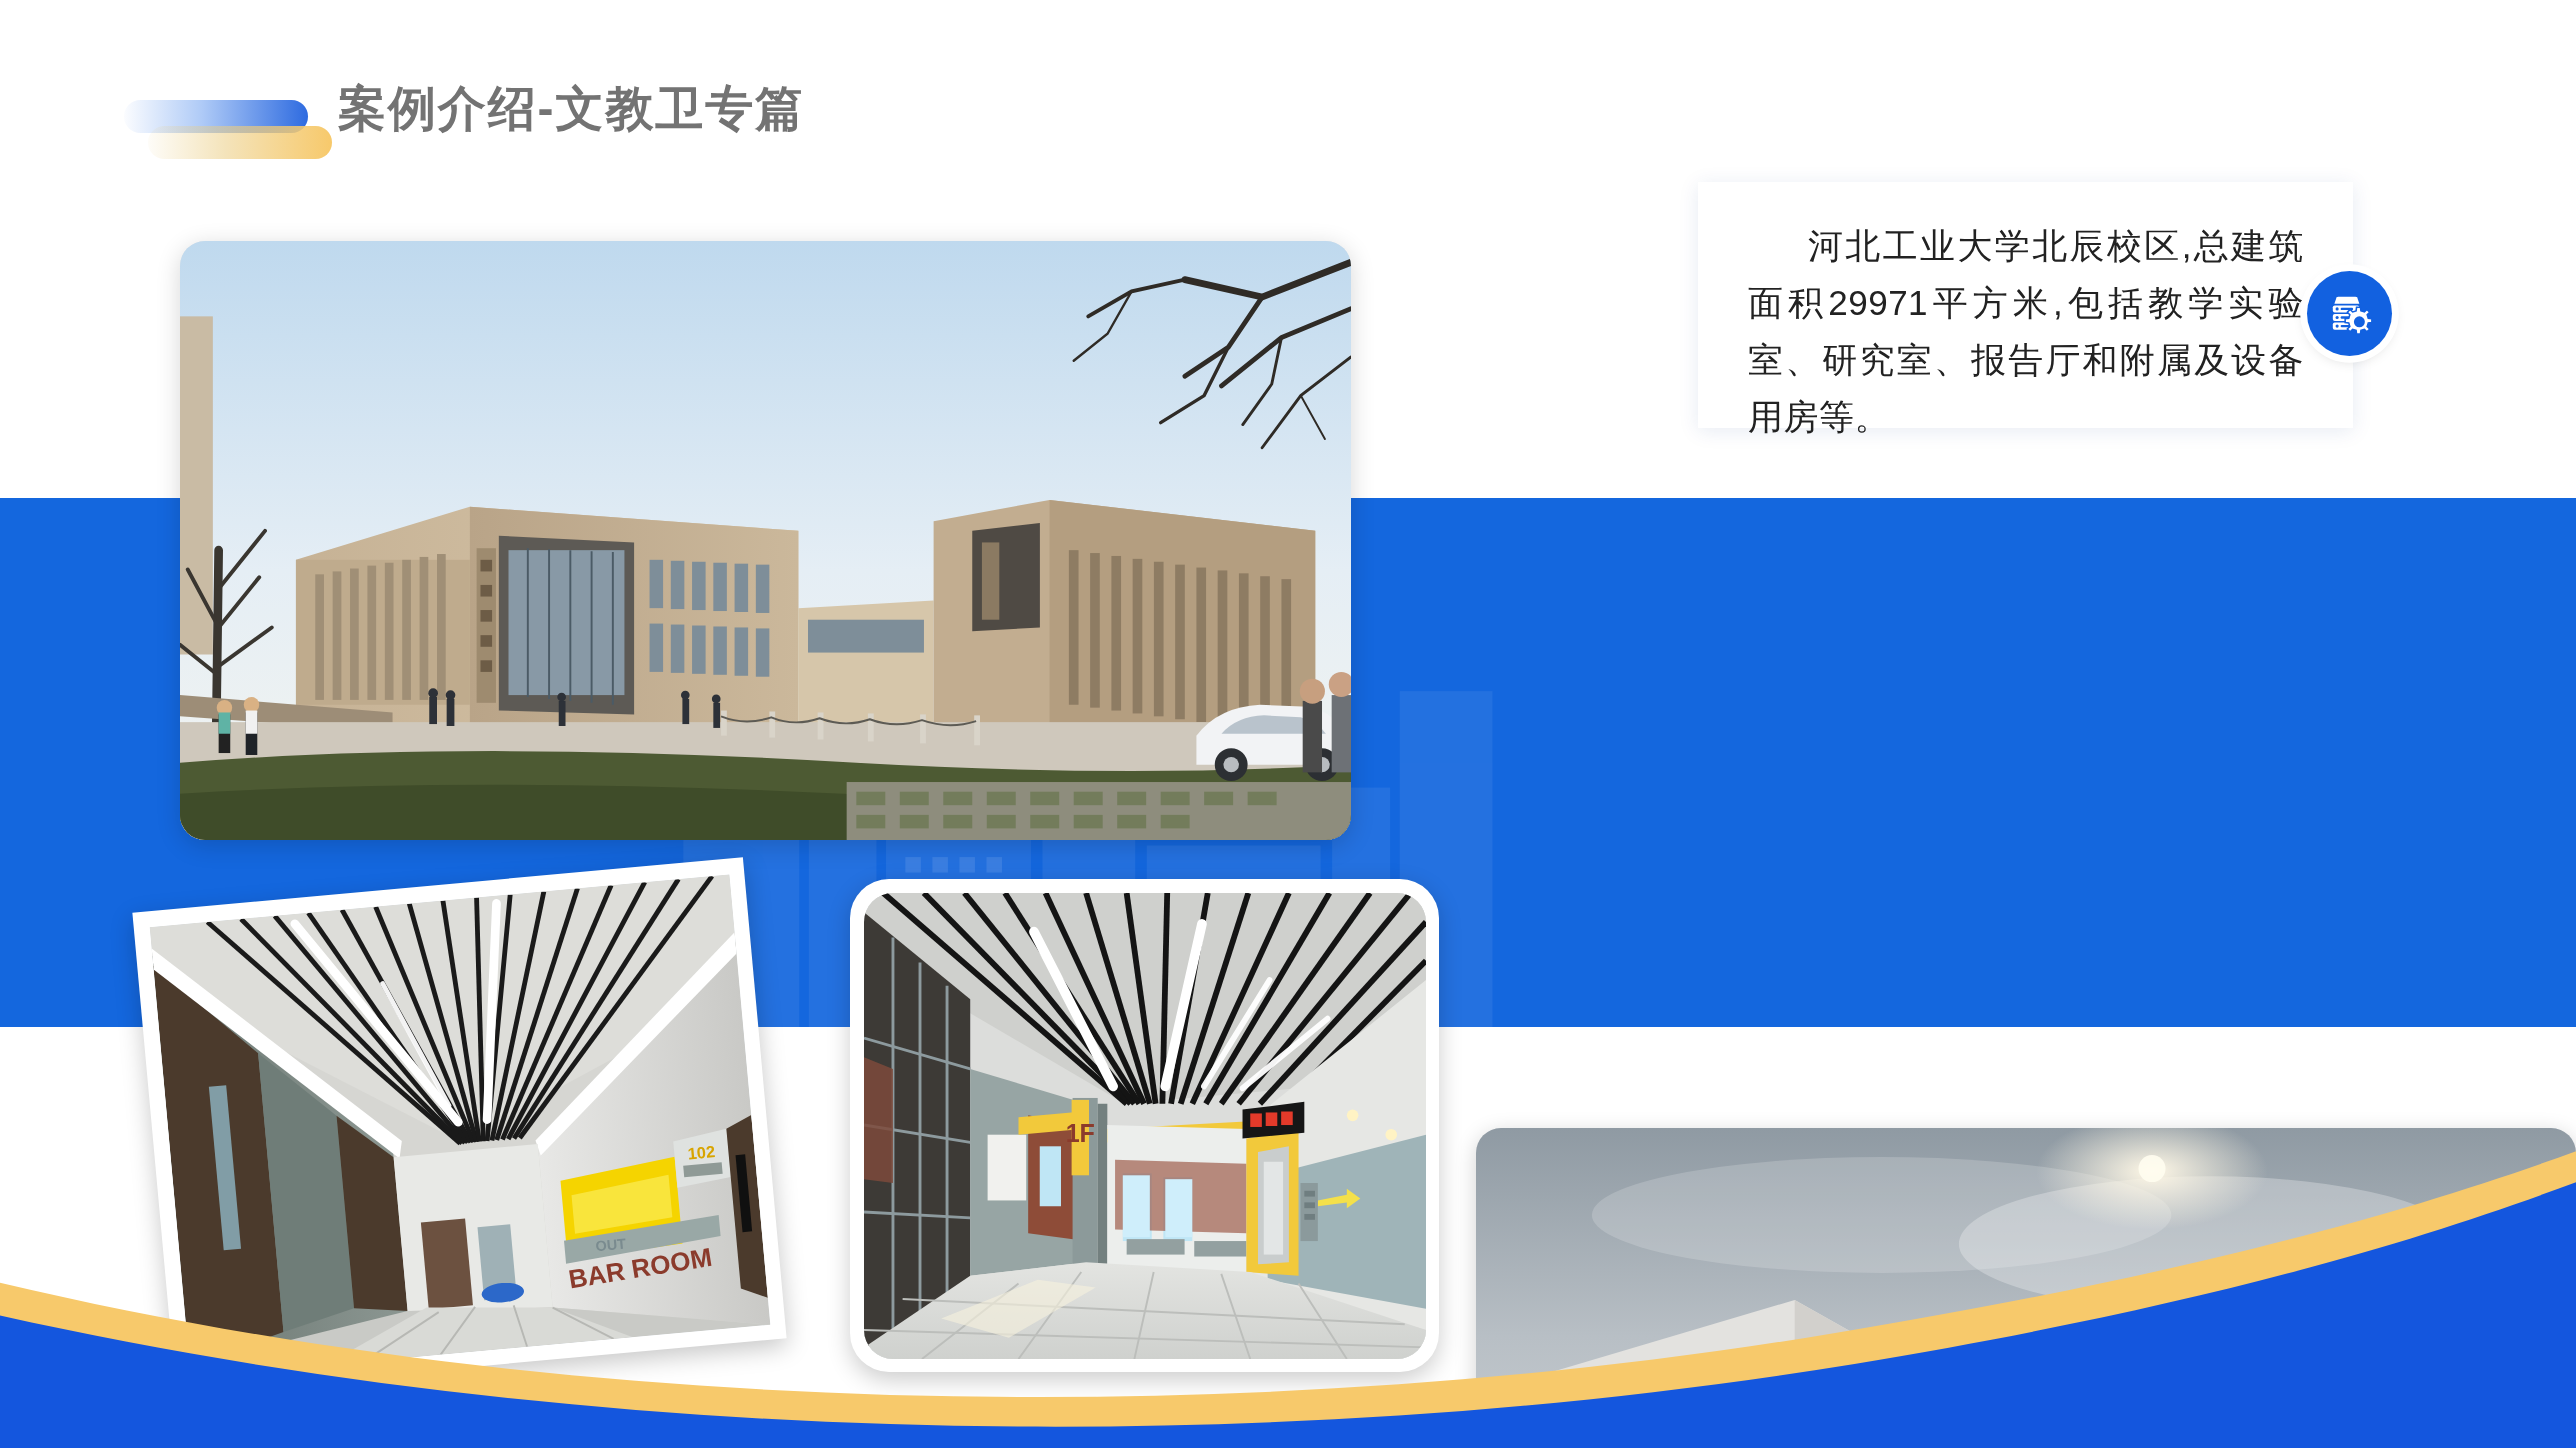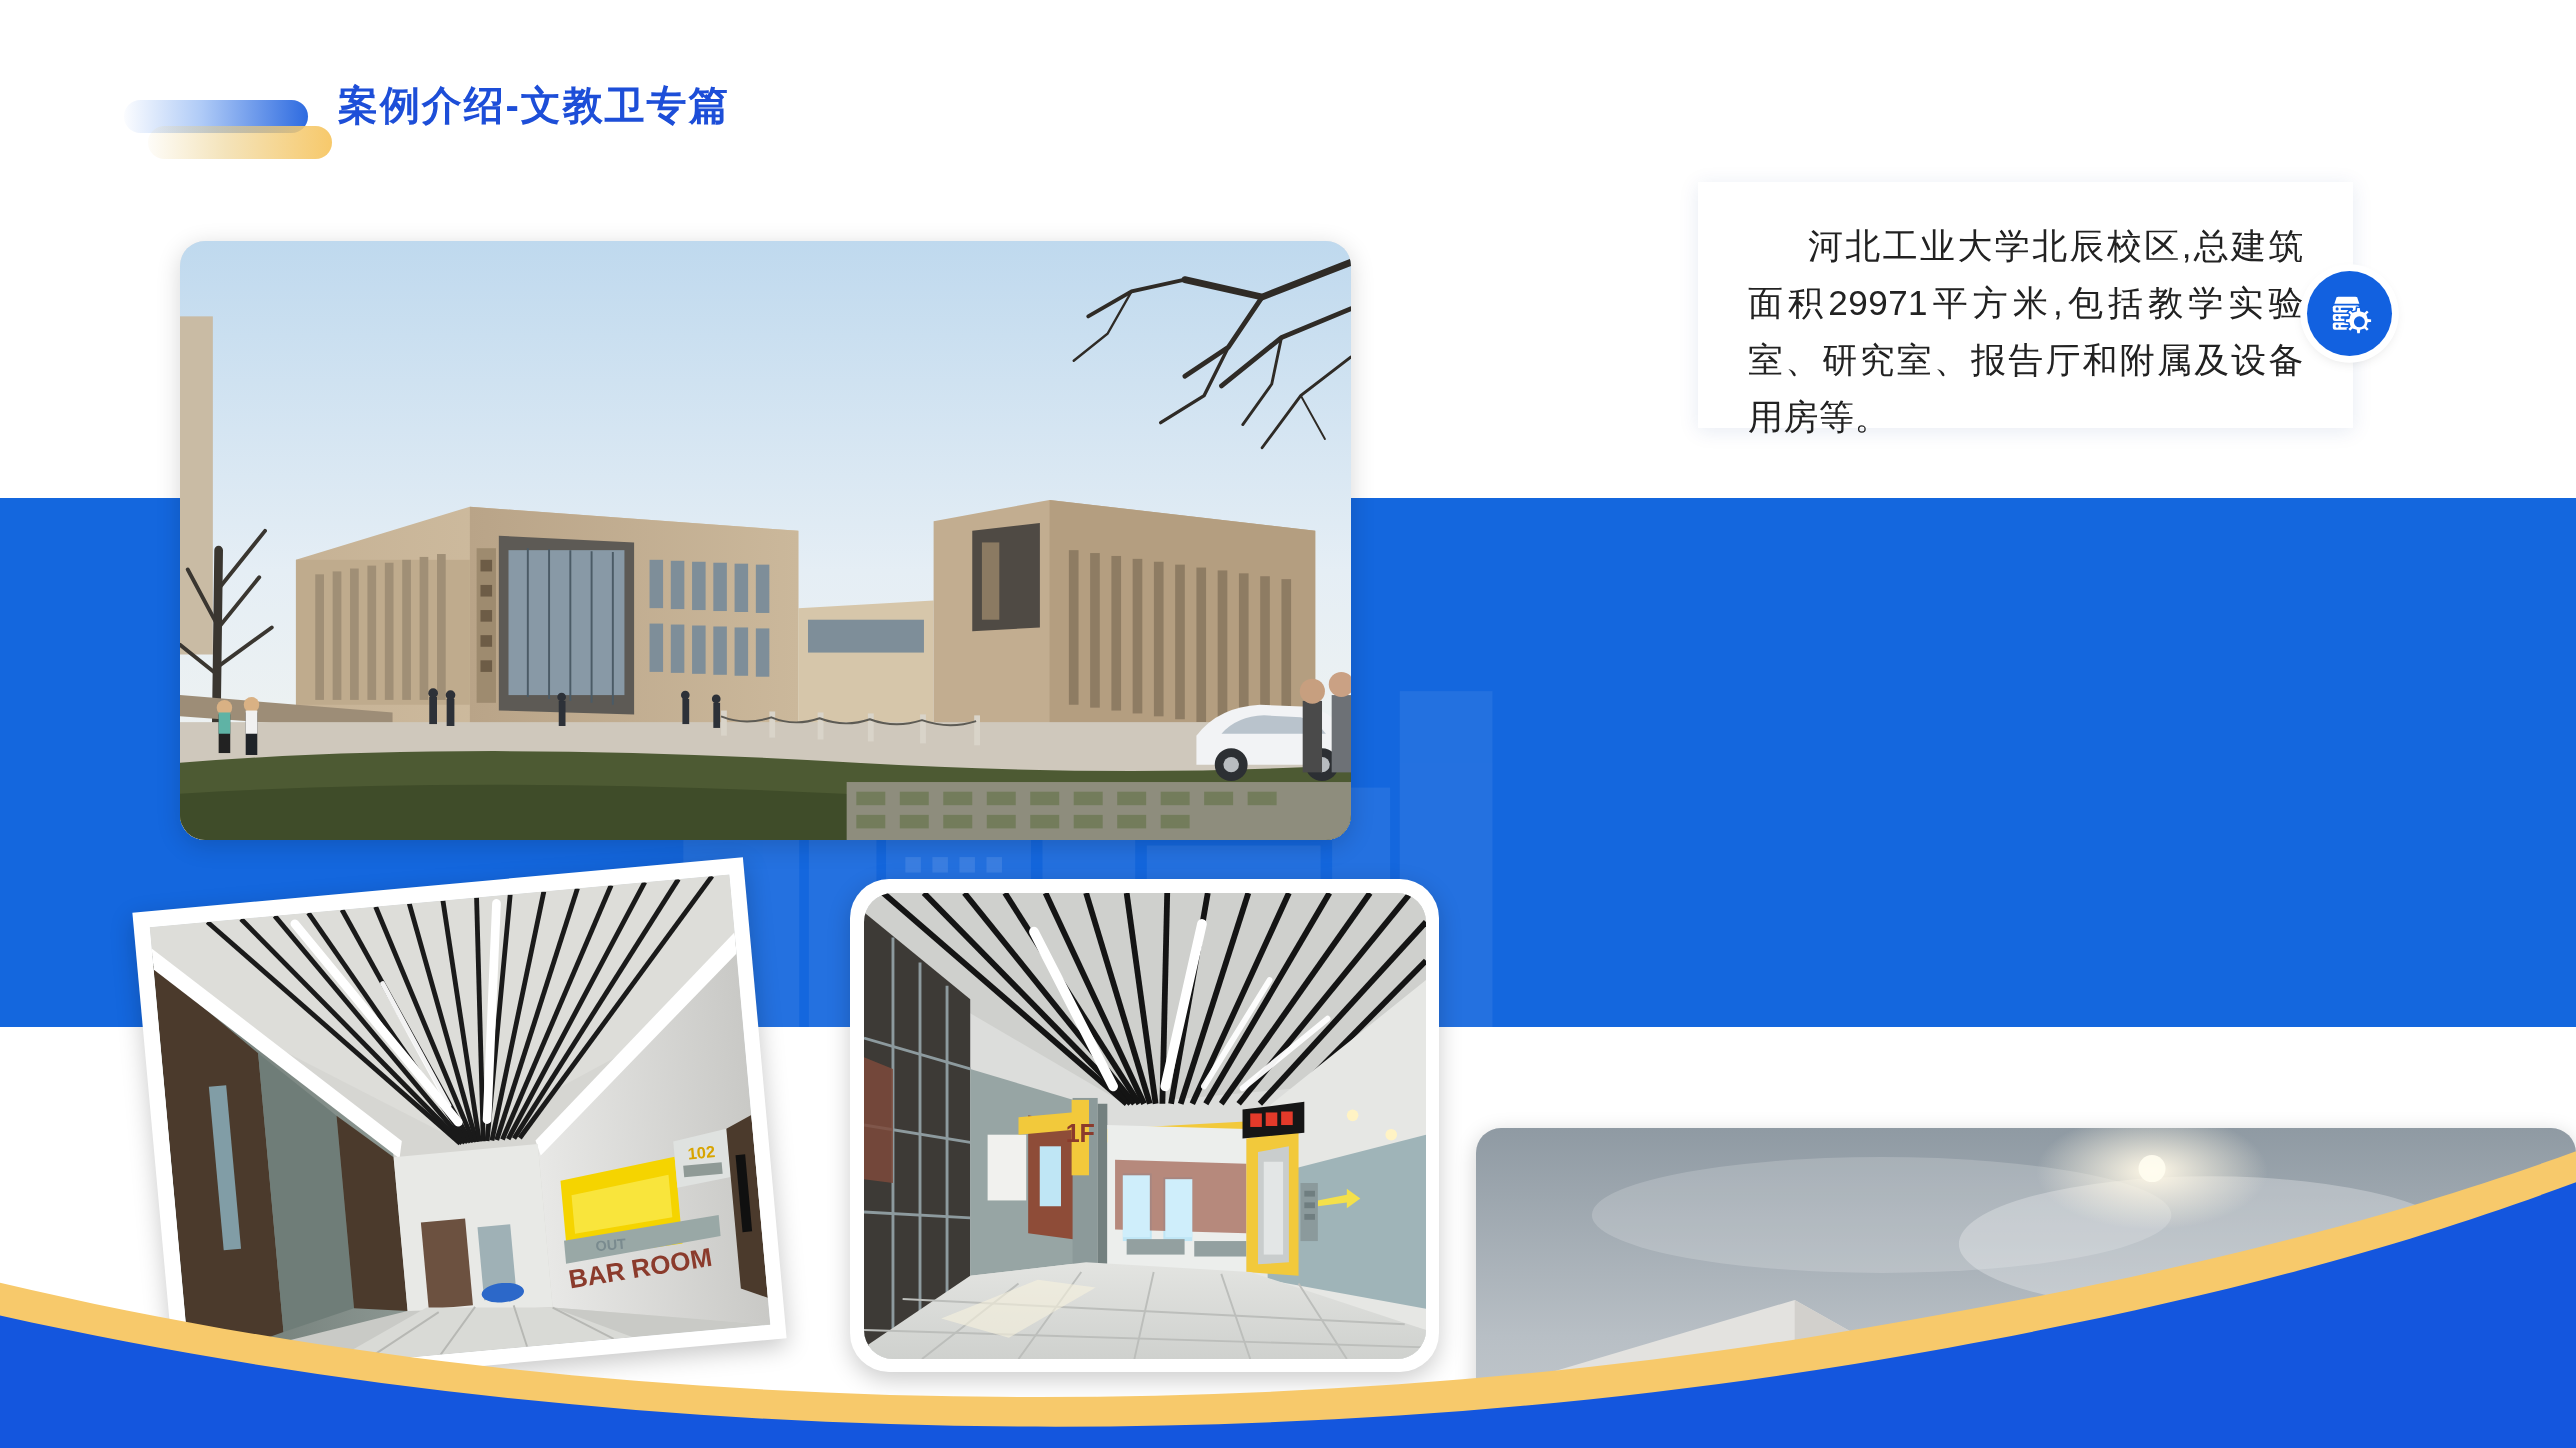--- a/index.html
+++ b/index.html
@@ -14,21 +14,21 @@
   
   .wave-wrap{position:absolute;left:0;bottom:0;width:2576px;height:348px;}
   .wave-wrap svg{display:block;width:2576px;height:348px;}
 
   
   .header{position:absolute;left:0;top:0;width:100%;height:193px;}
   .hdr-deco{position:absolute;left:124px;top:100px;width:208px;height:70px;}
   .deco-bar{position:absolute;height:33px;border-radius:16.4px;}
   .deco-bar.blue{left:0;top:0;width:184px;background:linear-gradient(90deg,rgba(45,110,235,0.02) 0%,rgba(110,160,240,.55) 42%,#2E6BE0 100%);}
   .deco-bar.yellow{left:24px;top:26px;width:184px;background:linear-gradient(90deg,rgba(230,200,120,0.05) 0%,rgba(235,205,130,.55) 42%,#F7C96B 100%);}
-  .page-title{position:absolute;left:338px;top:85px;font-size:40px;font-weight:bold;color:#1d4ed8;letter-spacing:1.9px;white-space:nowrap;line-height:1;text-align:center;}
+  .page-title{position:absolute;left:338px;top:85px;font-size:48px;font-weight:bold;color:#737373;letter-spacing:1.9px;white-space:nowrap;line-height:1;text-align:center;}
 
   
   .hero-img{position:absolute;left:180px;top:241px;width:1171px;height:599px;border-radius:25px;overflow:hidden;box-shadow:0 5.8px 25px rgba(0,0,0,.16);}
 
   
   .info-card{position:absolute;left:1698px;top:182px;width:655px;height:246px;background:#fff;box-shadow:0 2.9px 19.3px rgba(20,60,140,.10);}
   .info-card-text{position:absolute;left:50px;top:35px;width:556px;font-size:35px;line-height:57px;color:#222;text-indent:60px;letter-spacing:0.5px;text-align:justify;}
   .info-badge{position:absolute;left:2307px;top:271px;width:85px;height:85px;border-radius:50%;background:#1261E0;box-shadow:0 0 0 6.8px #ffffff, 0 3.9px 13.5px rgba(0,0,0,.18);display:flex;align-items:center;justify-content:center;}
   .info-badge svg{width:50px;height:50px;}
 

